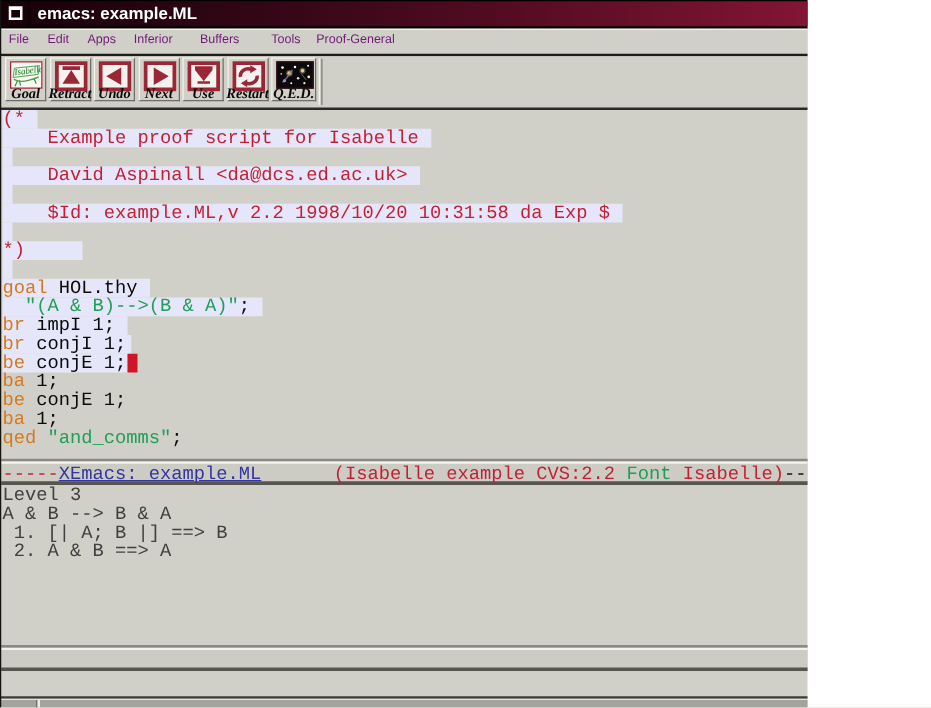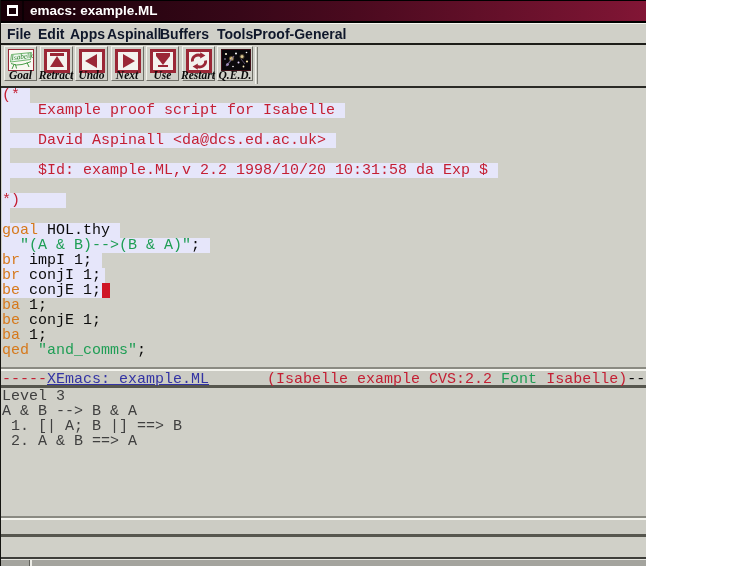--- a/index.html
+++ b/index.html
@@ -16,21 +16,21 @@
   .mline{position:absolute;left:1px;width:741px;height:19px;background:#ccccc4;
          border-top:2px solid #8a8a82;box-shadow:inset 0 2px 0 #f4f4ee, inset -2px 0 0 #f4f4ee, inset 0 -3px 0 #56564e;}
   .btn{position:absolute;top:46px;width:31px;height:33px;background:#d0d0c8;
        border-top:1px solid #f2f2ec;border-left:1px solid #f2f2ec;
        border-right:1px solid #6e6e66;border-bottom:1px solid #6e6e66;}
   .blabel{position:absolute;bottom:-1px;left:50%;transform:translateX(-50%);text-align:center;
           font-family:"Liberation Serif",serif;font-style:italic;font-weight:bold;
           font-size:11.5px;color:#0a0a0a;white-space:nowrap;}
   .ibox{position:absolute;top:2px;left:3px;width:20px;height:18px;background:#f4f2ee;
         border:3px solid #9b2736;}
-  .menu{position:absolute;top:26px;font-weight:bold;font-size:14px;color:#0f172a;}
+  .menu{position:absolute;top:26px;font-weight:normal;font-size:10px;color:#701a75;}
 </style>
 </head>
 <body>
 <div id="win">
 
   <div class="abs" style="left:0;top:0;width:745px;height:23px;background:#000;"></div>
   <div class="abs" style="left:1px;top:1px;width:743px;height:20px;
        background:linear-gradient(90deg,#170007 0%,#270410 16%,#370718 32%,#4b0a1f 48%,#610f28 64%,#7a1432 82%,#981a3f 100%);"></div>
 
   <div class="abs" style="left:22px;top:1px;width:2px;height:20px;background:#0b0004;"></div>
@@ -44,21 +44,21 @@
   <svg class="abs" style="left:730px;top:4px;" width="12" height="13" viewBox="0 0 12 13">
     <path d="M1.5 2 L10.5 11 M10.5 2 L1.5 11" stroke="#fff" stroke-width="2.6" stroke-linecap="square"></path>
   </svg>
 
   <div class="abs" style="left:0;top:23px;width:745px;height:22px;background:#d0d0c8;
        border-top:1px solid #f4f4ee;"></div>
   <div class="abs" style="left:0;top:43px;width:745px;height:2px;background:#1c1c18;"></div>
   <div class="menu" style="left:7px;">File</div>
   <div class="menu" style="left:38px;">Edit</div>
   <div class="menu" style="left:70px;text-align:center;">Apps</div>
-  <div class="menu" style="left:107px;">Aspinall</div>
+  <div class="menu" style="left:107px;">Inferior</div>
   <div class="menu" style="left:160px;">Buffers</div>
   <div class="menu" style="left:217px;">Tools</div>
   <div class="menu" style="left:253px;">Proof-General</div>
   <div class="menu" style="left:709px;">Help</div>
 
   <div class="abs" style="left:0;top:45px;width:745px;height:41px;background:#d0d0c8;"></div>
   <div class="abs" style="left:0;top:86px;width:745px;height:2px;background:#2a2a26;"></div>
 
   <div class="btn" style="left:4px;">
     <div class="abs" style="top:2px;left:3px;width:24px;height:20px;background:#faf8f2;border:1px solid #9b2736;">

